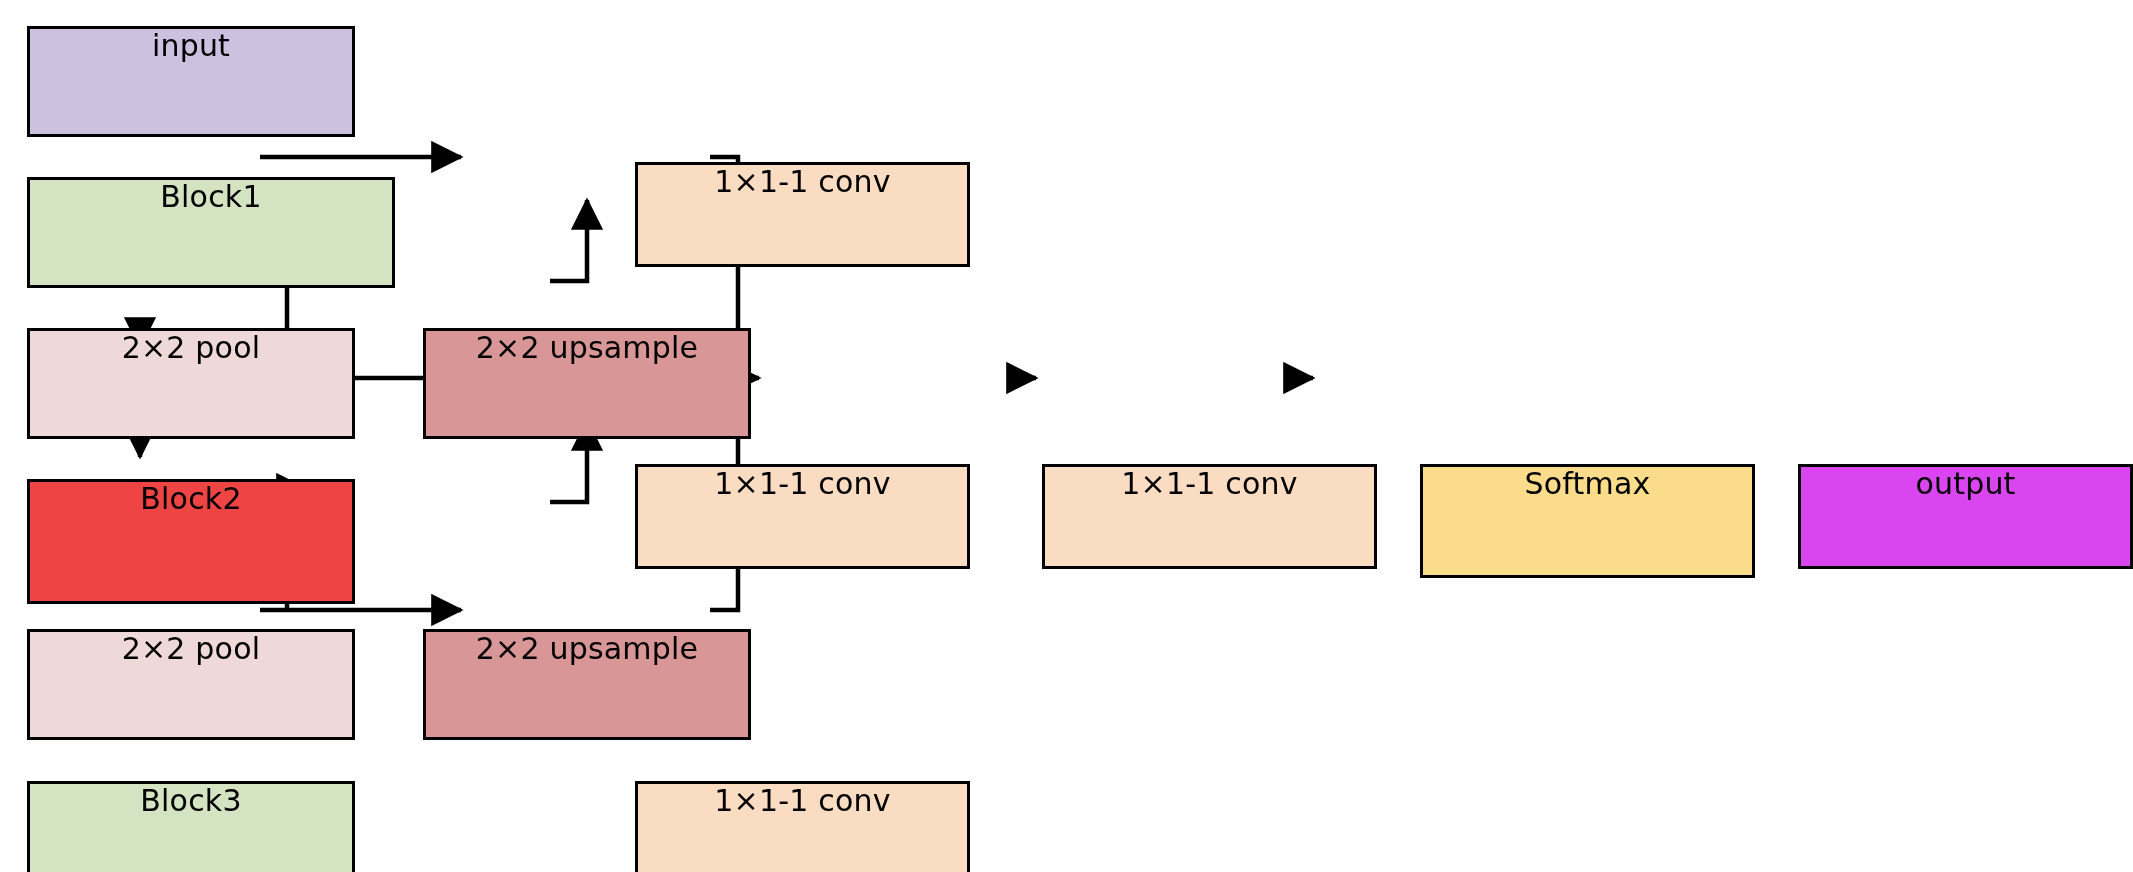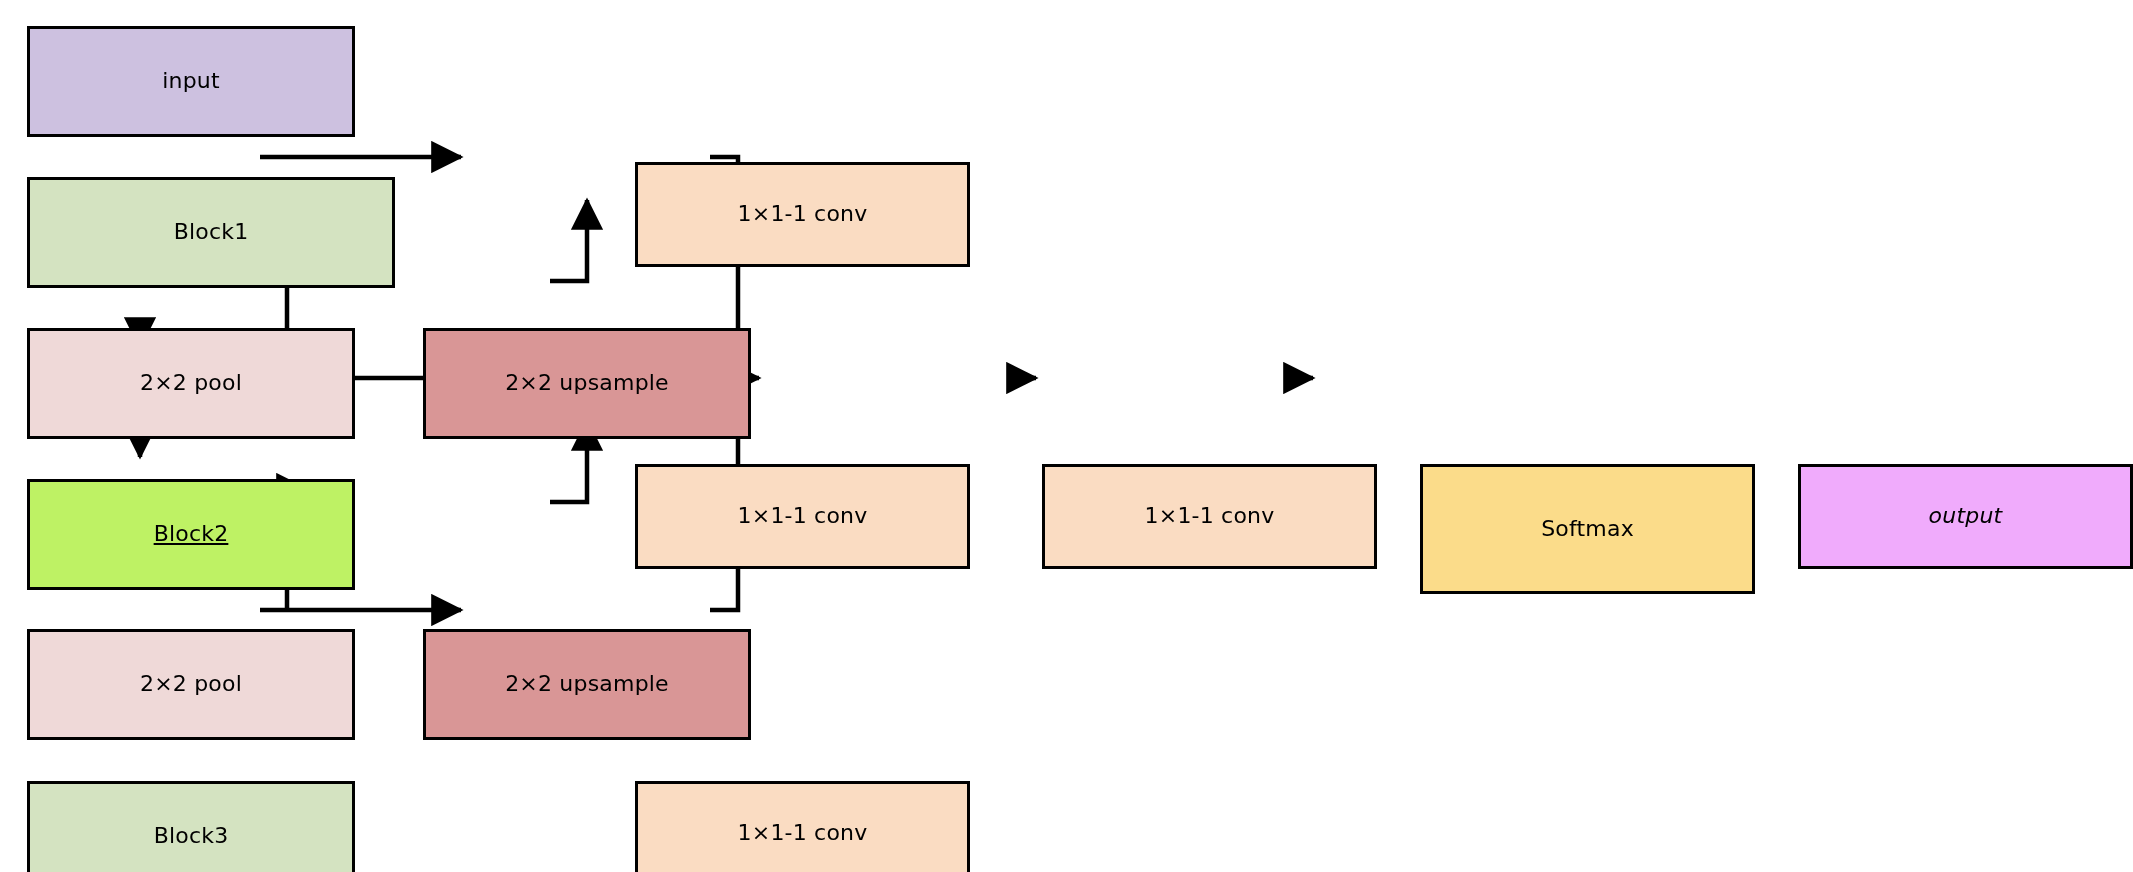--- a/index.html
+++ b/index.html
@@ -24,25 +24,25 @@
     top: 0;
     width: 2133px;
     height: 872px;
     pointer-events: none;
   }
   .node {
     position: absolute;
     box-sizing: border-box;
     border: 3px solid #000000;
     display: flex;
-    align-items: center;
+    align-items: flex-start;
     justify-content: center;
     text-align: center;
     color: #000000;
-    font-size: 22px;
+    font-size: 30px;
     line-height: 1.1;
     letter-spacing: 0.2px;
     font-family: "DejaVu Sans", "Liberation Sans", sans-serif;
     z-index: 2;
   }
   .node-label {
     display: block;
     white-space: nowrap;
   }
 </style>
@@ -88,21 +88,21 @@
   <div id="nodes">
       <div class="node" style="left: 27px; top: 26px; width: 328px; height: 111px; background: rgb(205, 193, 224);">
         <span class="node-label">input</span>
       </div>
       <div class="node" style="left: 27px; top: 177px; width: 368px; height: 111px; background: rgb(212, 227, 193);">
         <span class="node-label">Block1</span>
       </div>
       <div class="node" style="left: 27px; top: 328px; width: 328px; height: 111px; background: rgb(239, 217, 216);">
         <span class="node-label">2×2 pool</span>
       </div>
-      <div class="node" style="left: 27px; top: 479px; width: 328px; height: 111px; background: #bef264; text-decoration: underline;">
+      <div class="node" style="left: 27px; top: 479px; width: 328px; height: 125px; background: #ef4444;">
         <span class="node-label">Block2</span>
       </div>
       <div class="node" style="left: 27px; top: 629px; width: 328px; height: 111px; background: rgb(239, 217, 216);">
         <span class="node-label">2×2 pool</span>
       </div>
       <div class="node" style="left: 27px; top: 781px; width: 328px; height: 111px; background: rgb(212, 227, 193);">
         <span class="node-label">Block3</span>
       </div>
       <div class="node" style="left: 423px; top: 328px; width: 328px; height: 111px; background: rgb(217, 150, 150);">
         <span class="node-label">2×2 upsample</span>
@@ -115,21 +115,21 @@
       </div>
       <div class="node" style="left: 635px; top: 464px; width: 335px; height: 105px; background: rgb(250, 220, 194);">
         <span class="node-label">1×1-1 conv</span>
       </div>
       <div class="node" style="left: 635px; top: 781px; width: 335px; height: 105px; background: rgb(250, 220, 194);">
         <span class="node-label">1×1-1 conv</span>
       </div>
       <div class="node" style="left: 1042px; top: 464px; width: 335px; height: 105px; background: rgb(250, 220, 194);">
         <span class="node-label">1×1-1 conv</span>
       </div>
-      <div class="node" style="left: 1420px; top: 464px; width: 335px; height: 130px; background: rgb(251, 220, 138);">
+      <div class="node" style="left: 1420px; top: 464px; width: 335px; height: 114px; background: rgb(251, 220, 138);">
         <span class="node-label">Softmax</span>
       </div>
-      <div class="node" style="left: 1798px; top: 464px; width: 335px; height: 105px; background: #f0abfc; font-style: italic;">
+      <div class="node" style="left: 1798px; top: 464px; width: 335px; height: 105px; background: #d946ef;">
         <span class="node-label">output</span>
       </div>
     </div>
 
 </div>
 
 </body></html>

